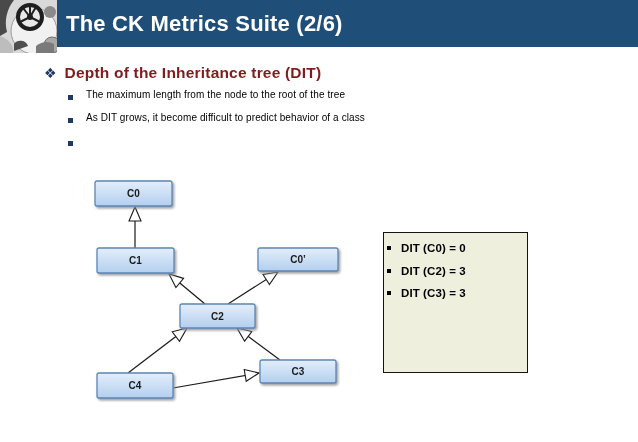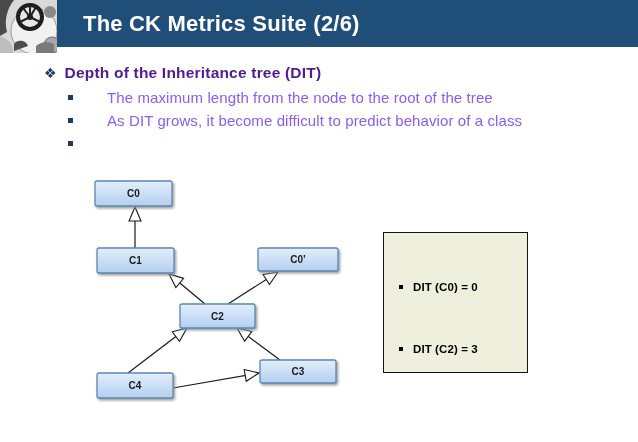--- a/index.html
+++ b/index.html
@@ -5,39 +5,39 @@
   html,body{margin:0;padding:0;background:#fff;}
   .slide{
     position:relative;width:638px;height:442px;background:#ffffff;
     font-family:"Liberation Sans",sans-serif;overflow:hidden;
   }
   
   .header-bar{position:absolute;left:0;top:0;width:638px;height:47px;background:#1f4e79;}
   .header-photo{position:absolute;left:0;top:0;width:57px;height:53px;background:#d9d9d9;overflow:hidden;}
   .header-title{
     position:absolute;left:66px;top:0;height:49px;line-height:47px;
-    color:#ffffff;font-size:22px;font-weight:bold;letter-spacing:.2px;white-space:nowrap;margin-left:17px;
+    color:#ffffff;font-size:22px;font-weight:bold;letter-spacing:.2px;white-space:nowrap;
   }
   
   .heading-row{position:absolute;left:44px;top:64px;display:flex;align-items:baseline;}
   .heading-diamond{color:#1f3864;font-size:14px;margin-right:8px;}
-  .heading-text{color:#4c1d95;font-size:15.5px;font-weight:bold;letter-spacing:.2px;white-space:nowrap;}
+  .heading-text{color:#7f1d1d;font-size:15.5px;font-weight:bold;letter-spacing:.2px;white-space:nowrap;}
   .sub-bullets{position:absolute;left:68px;top:89px;}
   .sub-bullet{display:flex;height:23px;align-items:flex-start;}
   .sq{width:5px;height:5px;background:#1f3864;margin-top:6px;margin-right:13px;flex:none;}
-  .sub-bullet-text{font-size:15px;color:#8b5cf6;white-space:nowrap;letter-spacing:.1px;margin-left:21px;}
+  .sub-bullet-text{font-size:10px;color:#000000;white-space:nowrap;letter-spacing:.1px;}
   
   .diagram{position:absolute;left:80px;top:170px;}
   .node-label{font-family:"Liberation Sans",sans-serif;font-size:10px;font-weight:bold;fill:#1a1a1a;}
   
   .dit-box{
     position:absolute;left:383px;top:232px;width:145px;height:141px;
     background:#eef0dd;border:1.4px solid #141414;box-sizing:border-box;padding-top:4px;
   }
-  .dit-item{display:flex;align-items:center;height:22.4px;padding-left:15px;margin-top:39px;}
+  .dit-item{display:flex;align-items:center;height:22.4px;padding-left:3px;}
   .dit-sq{width:4px;height:4px;background:#000;margin-right:10px;flex:none;}
   .dit-text{font-size:11.5px;font-weight:bold;color:#000;white-space:nowrap;letter-spacing:.1px;}
 </style>
 </head>
 <body>
 
 <div class="slide">
 
   <div class="header-bar"></div>
   <div class="header-photo">
@@ -133,15 +133,19 @@
 
   <div class="dit-box">
       <div class="dit-item">
         <span class="dit-sq"></span>
         <span class="dit-text">DIT (C0) = 0</span>
       </div>
       <div class="dit-item">
         <span class="dit-sq"></span>
         <span class="dit-text">DIT (C2) = 3</span>
       </div>
+      <div class="dit-item">
+        <span class="dit-sq"></span>
+        <span class="dit-text">DIT (C3) = 3</span>
+      </div>
     </div>
 
 </div>
 
 </body></html>

